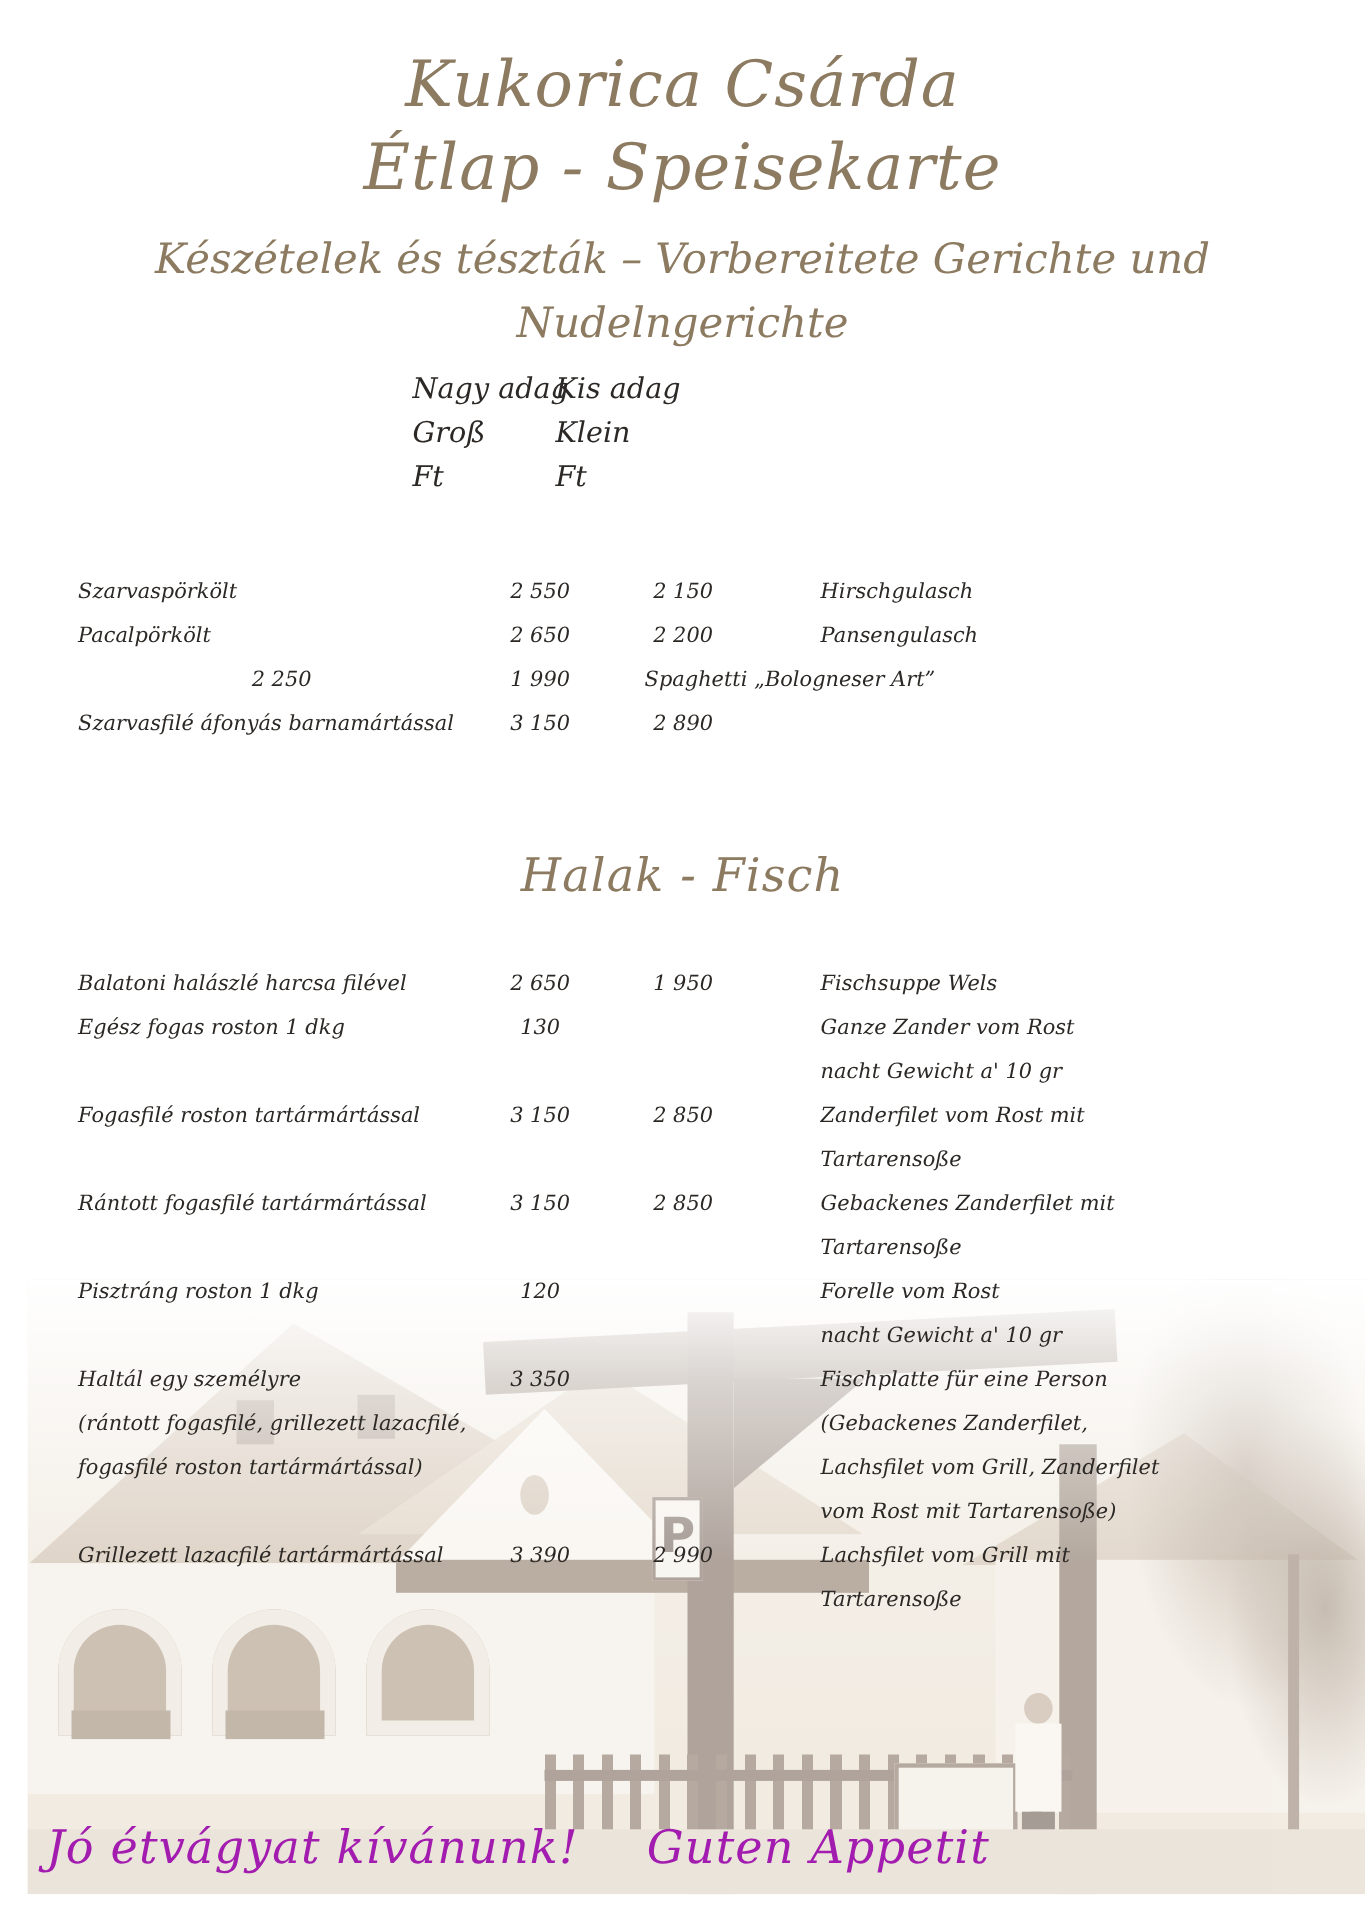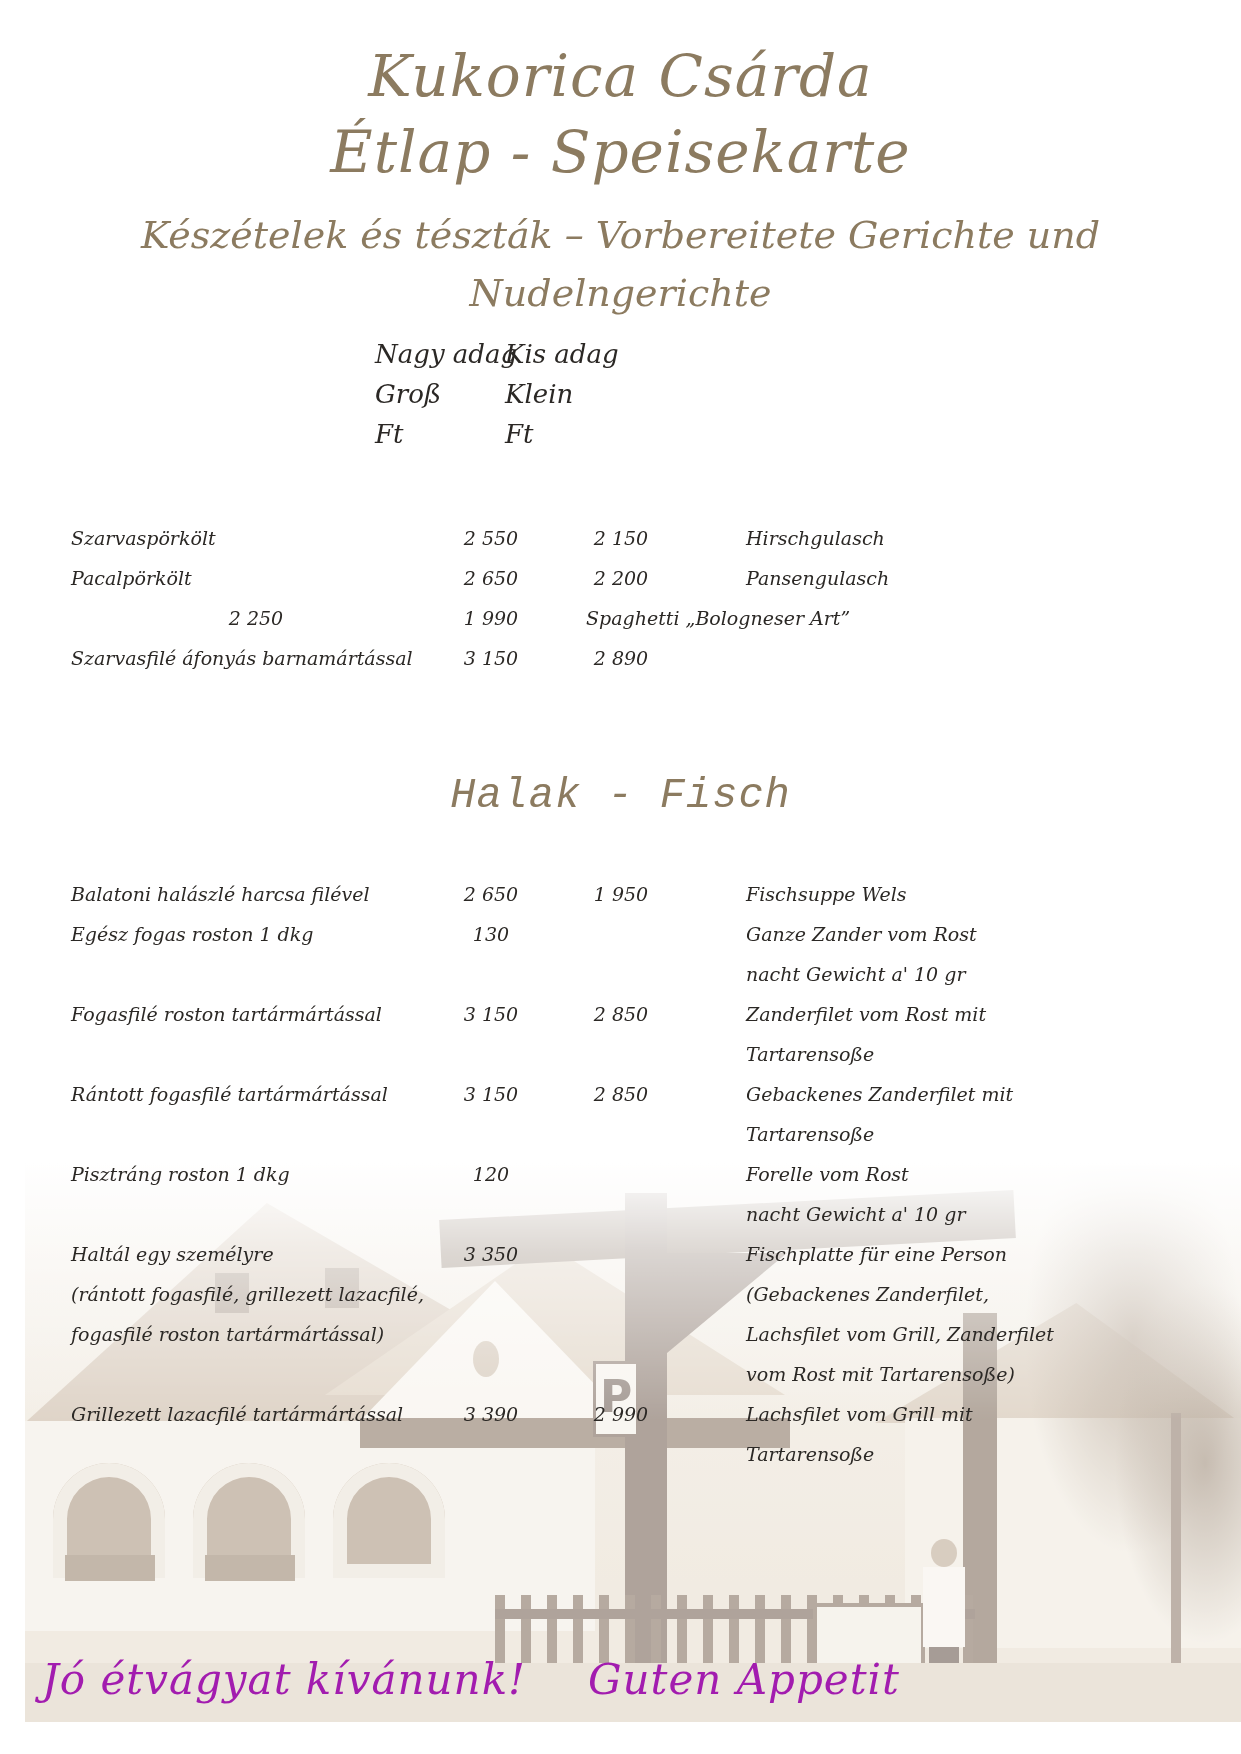--- a/index.html
+++ b/index.html
@@ -5,21 +5,21 @@
   html,body{margin:0;padding:0;}
   body{
     width:1241px;height:1754px;position:relative;background:#ffffff;
     font-family:"DejaVu Serif", serif;color:#2b2825;overflow:hidden;
   }
   
   .script-gold{color:#8c7b60;font-style:italic;text-align:center;letter-spacing:1px;}
   .page-title-1{font-size:58px;line-height:76px;margin-top:38px;}
   .page-title-2{font-size:58px;line-height:76px;}
   .section-title-1{font-size:38px;line-height:58px;margin-top:16px;letter-spacing:0;}
-  .section-title-2{font-size:42px;line-height:60px;margin-top:88px;font-family:Liberation Mono, monospace;}
+  .section-title-2{font-size:42px;line-height:60px;margin-top:88px;}
   
   .colheads{position:relative;height:128px;margin-top:12px;font-style:italic;font-size:26px;line-height:40px;}
   .colhead{position:absolute;width:200px;}
   .colhead-large{left:375px;}
   .colhead-small{left:505px;}
   
   .menu-table{position:relative;z-index:2;}
   .rows-1{margin-top:56px;}
   .rows-2{margin-top:48px;}
   .row{display:grid;grid-template-columns:370px 100px 160px auto;padding-left:71px;

